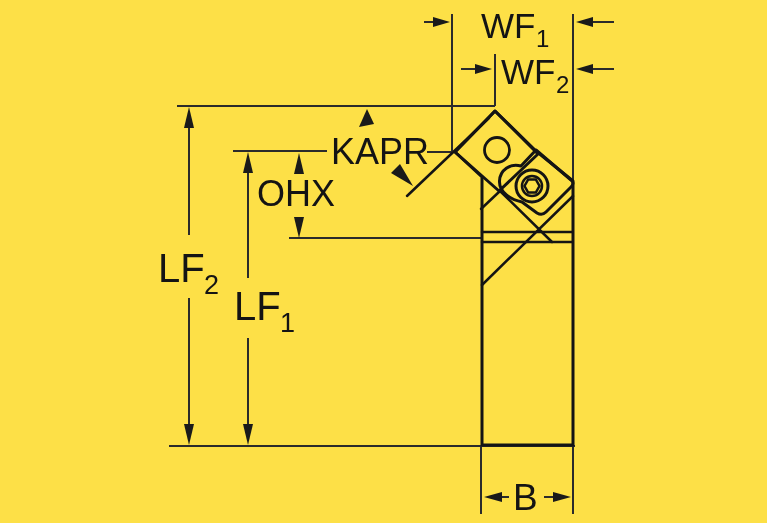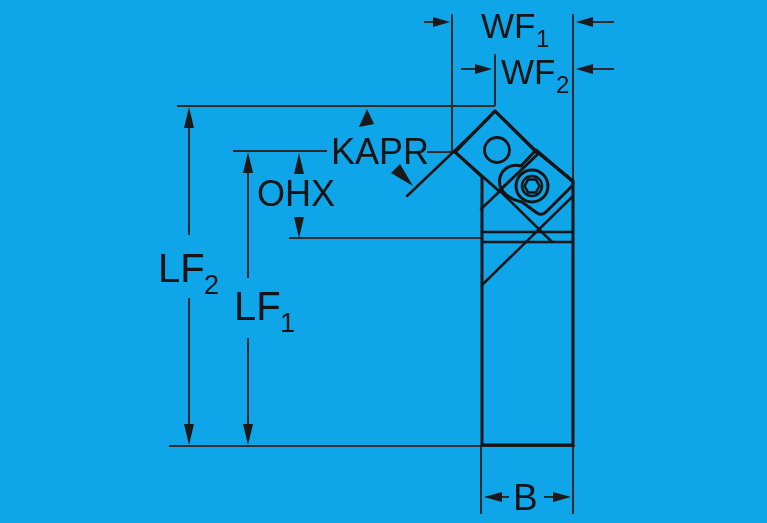--- a/index.html
+++ b/index.html
@@ -1,16 +1,16 @@
 <!DOCTYPE html>
 <html><head>
 <meta charset="utf-8">
 <style>
   html,body{margin:0;padding:0;background:#ffffff;}
-  #page{position:relative;width:767px;height:523px;background:#0ea5e9;overflow:hidden;
+  #page{position:relative;width:767px;height:523px;background:#fde047;overflow:hidden;
         font-family:"Liberation Sans", sans-serif;}
   svg{display:block;}
   text{fill:#141414;font-family:"Liberation Sans", sans-serif;}
   .dimline{stroke:#2b2b2b;stroke-width:2;fill:none;}
   .extline{stroke:#2b2b2b;stroke-width:2;fill:none;}
   .outline{stroke:#141414;stroke-width:3;fill:none;stroke-linejoin:round;stroke-linecap:round;}
   .innerline{stroke:#141414;stroke-width:2.5;fill:none;stroke-linecap:round;}
   .arrow{fill:#1a1a1a;stroke:none;}
 </style>
 </head>

